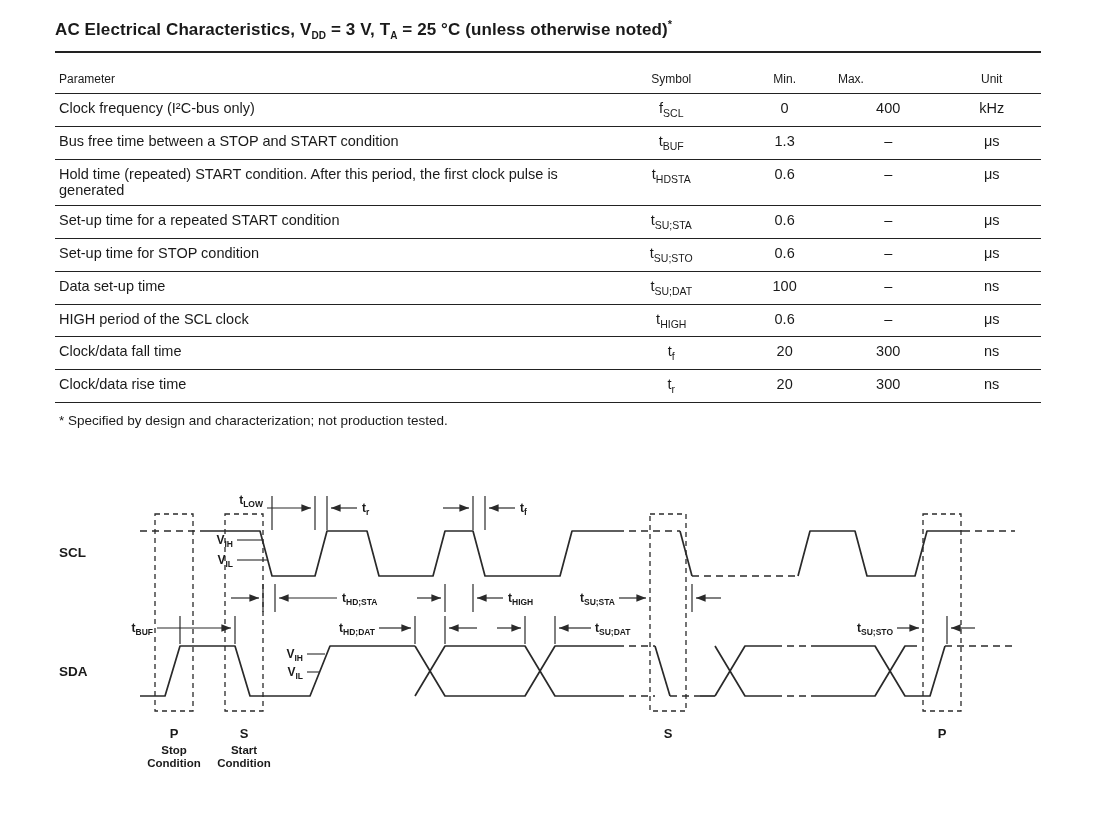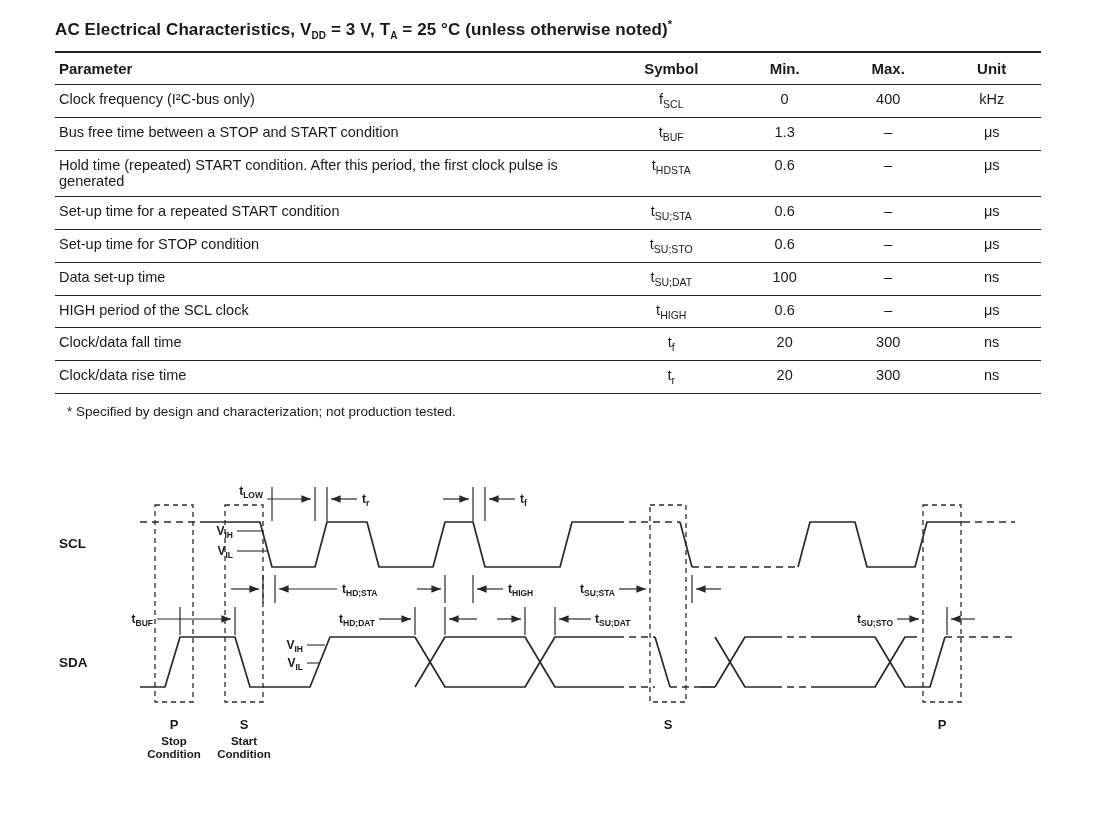--- a/index.html
+++ b/index.html
@@ -11,30 +11,30 @@
   .page { padding:10px 58px 0 55px; }
   .title { font-size:17px; font-weight:bold; margin:8px 0 10px 0; letter-spacing:0.1px; }
   .title sub { font-size:10px; }
   .title sup { font-size:11px; }
 
   table.spec { width:100%; border-collapse:collapse; border-top:2px solid #222; }
   table.spec th, table.spec td {
     border-bottom:1.5px solid #222; padding:6px 4px 7px 4px;
     font-size:14.5px; vertical-align:top;
   }
-  table.spec th { font-size:15px; font-weight:bold; padding-top:7px; }
+  table.spec th { font-size:12px; font-weight:normal; padding-top:19px; }
   .col-param { width:56%; text-align:left; }
   .col-sym   { width:13%; text-align:center; }
   .col-min   { width:10%; text-align:center; }
-  .col-max   { width:11%; text-align:center; }
+  .col-max   { width:11%; text-align:left; }
   .col-unit  { width:10%; text-align:center; }
   td.c { text-align:center; }
   td sub, .symwrap sub { font-size:10.5px; }
 
-  .footnote { font-size:13.5px; margin:10px 0 0 12px; }
+  .footnote { font-size:13.5px; margin:10px 0 0 4px; }
 
   .diagram { margin-top:58px; }
 
   
   .wf  { fill:none; stroke:#2a2a2a; stroke-width:1.7; stroke-linejoin:round; stroke-linecap:butt; }
   .wfd { fill:none; stroke:#2a2a2a; stroke-width:1.7; stroke-linejoin:round; stroke-dasharray:7 5; }
   .box { fill:none; stroke:#2a2a2a; stroke-width:1.3; stroke-dasharray:5 4; }
   .tick { stroke:#2a2a2a; stroke-width:1.2; }
   .arr  { stroke:#2a2a2a; stroke-width:1.2; marker-end:url(#ah); fill:none; }
   .thin { stroke:#2a2a2a; stroke-width:1.1; }

